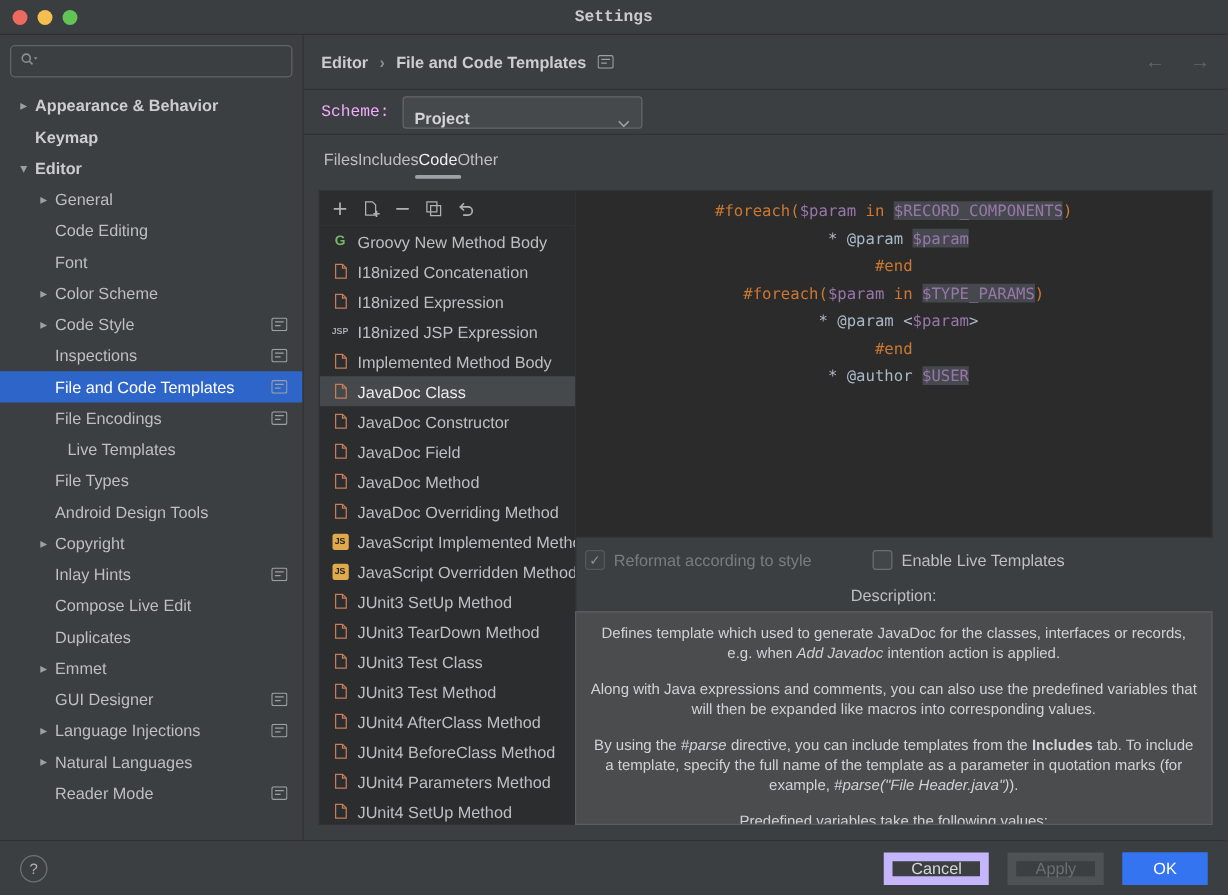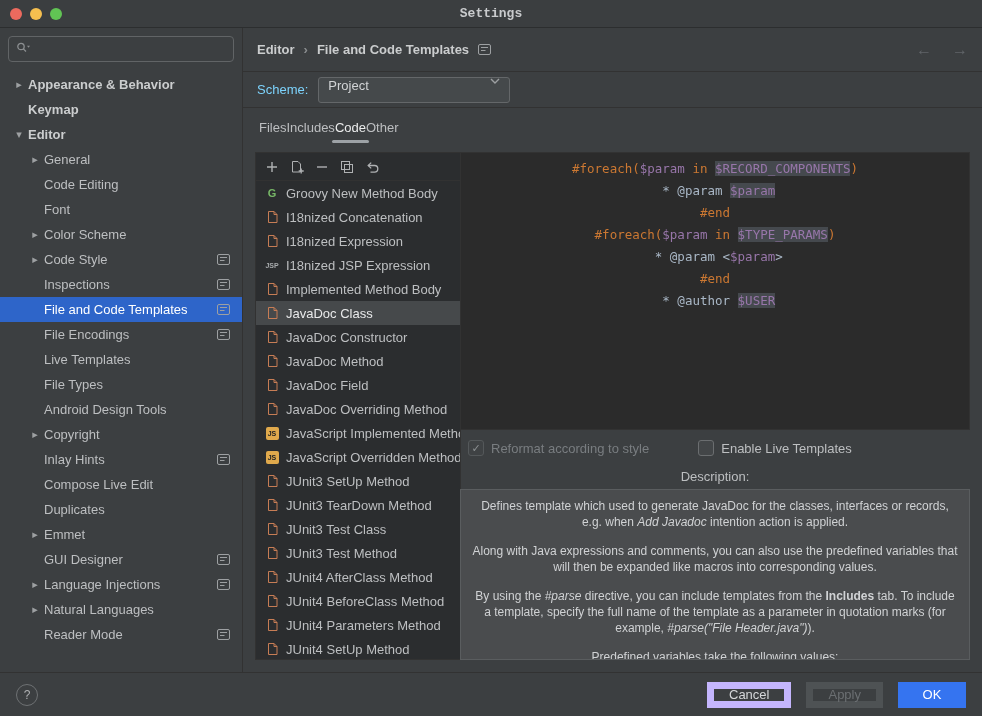--- a/index.html
+++ b/index.html
@@ -44,23 +44,23 @@
   .crumbs { height:44px; flex:none; border-bottom:1px solid #323232; display:flex; align-items:center;
             padding:0 14px; gap:9px; }
   .crumb { font-weight:bold; color:#cbcdce; white-space:nowrap; }
   .crumb-sep { color:#8a8d8f; font-weight:bold; }
   .crumb-badge { margin:0; }
   .nav-arrows { margin-left:auto; display:flex; gap:20px; color:#616569; font-size:16px; }
   .nav-arrows span { cursor:default; }
 
   .scheme-row { height:36px; flex:none; display:flex; align-items:center; gap:10px; padding:0 14px;
                 border-bottom:1px solid #323232; }
-  .scheme-row label { color:#7dd3fc; }
+  .scheme-row label { color:#f0abfc;font-family:Liberation Mono, monospace; }
   .select { width:192px; height:26px; background:#45494b; border:1px solid #646769; border-radius:3px;
-            display:flex; align-items:flex-start; padding:0 9px; color:#d2d4d6; cursor:default; }
+            display:flex; align-items:flex-end; padding:0 9px; color:#d2d4d6; cursor:default;font-weight:bold; }
   .select .sel-chev { margin-left:auto; display:inline-flex; }
 
   .tabs { height:38px; flex:none; display:flex; align-items:stretch; padding:0 16px; }
   .tab { display:flex; align-items:center; position:relative; color:#bdbfc1; cursor:default; }
   .tab.selected { color:#eceded; }
   .tab.selected::after { content:""; position:absolute; left:-3px; right:-3px; bottom:3px; height:3px;
                          background:#9da2a6; border-radius:2px; }
 
   
   .cbody { flex:1; min-height:0; display:flex; margin:6px 12px 12px 12px; }
@@ -202,21 +202,21 @@
             <span class="chev"></span>
             <span class="lvl-label">File Encodings</span>
             <span class="badge">
               <svg width="13" height="11" viewBox="0 0 13 11">
                 <rect x="0.5" y="0.5" width="12" height="10" rx="1.5" fill="none" stroke="currentColor"></rect>
                 <line x1="3" y1="3.5" x2="10" y2="3.5" stroke="currentColor"></line>
                 <line x1="3" y1="6.5" x2="7.5" y2="6.5" stroke="currentColor"></line>
               </svg>
             </span>
           </div>
-          <div class="tree-row" style="padding-left: 26px;">
+          <div class="tree-row" style="padding-left: 36px;">
             <span class="chev"></span>
             <span class="lvl-label">Live Templates</span>
           </div>
           <div class="tree-row" style="padding-left: 26px;">
             <span class="chev"></span>
             <span class="lvl-label">File Types</span>
           </div>
           <div class="tree-row" style="padding-left: 26px;">
             <span class="chev"></span>
             <span class="lvl-label">Android Design Tools</span>
@@ -417,30 +417,30 @@
                 </span>
                 <span>JavaDoc Constructor</span>
               </div>
               <div class="tpl-row">
                 <span class="tpl-icon">
                   <svg width="13" height="14" viewBox="0 0 13 14">
                     <path d="M2.5 1.5h5.5l3 3v8H2.5z" fill="none" stroke="#c77d55"></path>
                     <path d="M8 1.5v3h3" fill="none" stroke="#c77d55"></path>
                   </svg>
                 </span>
+                <span>JavaDoc Field</span>
+              </div>
+              <div class="tpl-row">
+                <span class="tpl-icon">
+                  <svg width="13" height="14" viewBox="0 0 13 14">
+                    <path d="M2.5 1.5h5.5l3 3v8H2.5z" fill="none" stroke="#c77d55"></path>
+                    <path d="M8 1.5v3h3" fill="none" stroke="#c77d55"></path>
+                  </svg>
+                </span>
                 <span>JavaDoc Method</span>
-              </div>
-              <div class="tpl-row">
-                <span class="tpl-icon">
-                  <svg width="13" height="14" viewBox="0 0 13 14">
-                    <path d="M2.5 1.5h5.5l3 3v8H2.5z" fill="none" stroke="#c77d55"></path>
-                    <path d="M8 1.5v3h3" fill="none" stroke="#c77d55"></path>
-                  </svg>
-                </span>
-                <span>JavaDoc Field</span>
               </div>
               <div class="tpl-row">
                 <span class="tpl-icon">
                   <svg width="13" height="14" viewBox="0 0 13 14">
                     <path d="M2.5 1.5h5.5l3 3v8H2.5z" fill="none" stroke="#c77d55"></path>
                     <path d="M8 1.5v3h3" fill="none" stroke="#c77d55"></path>
                   </svg>
                 </span>
                 <span>JavaDoc Overriding Method</span>
               </div>

